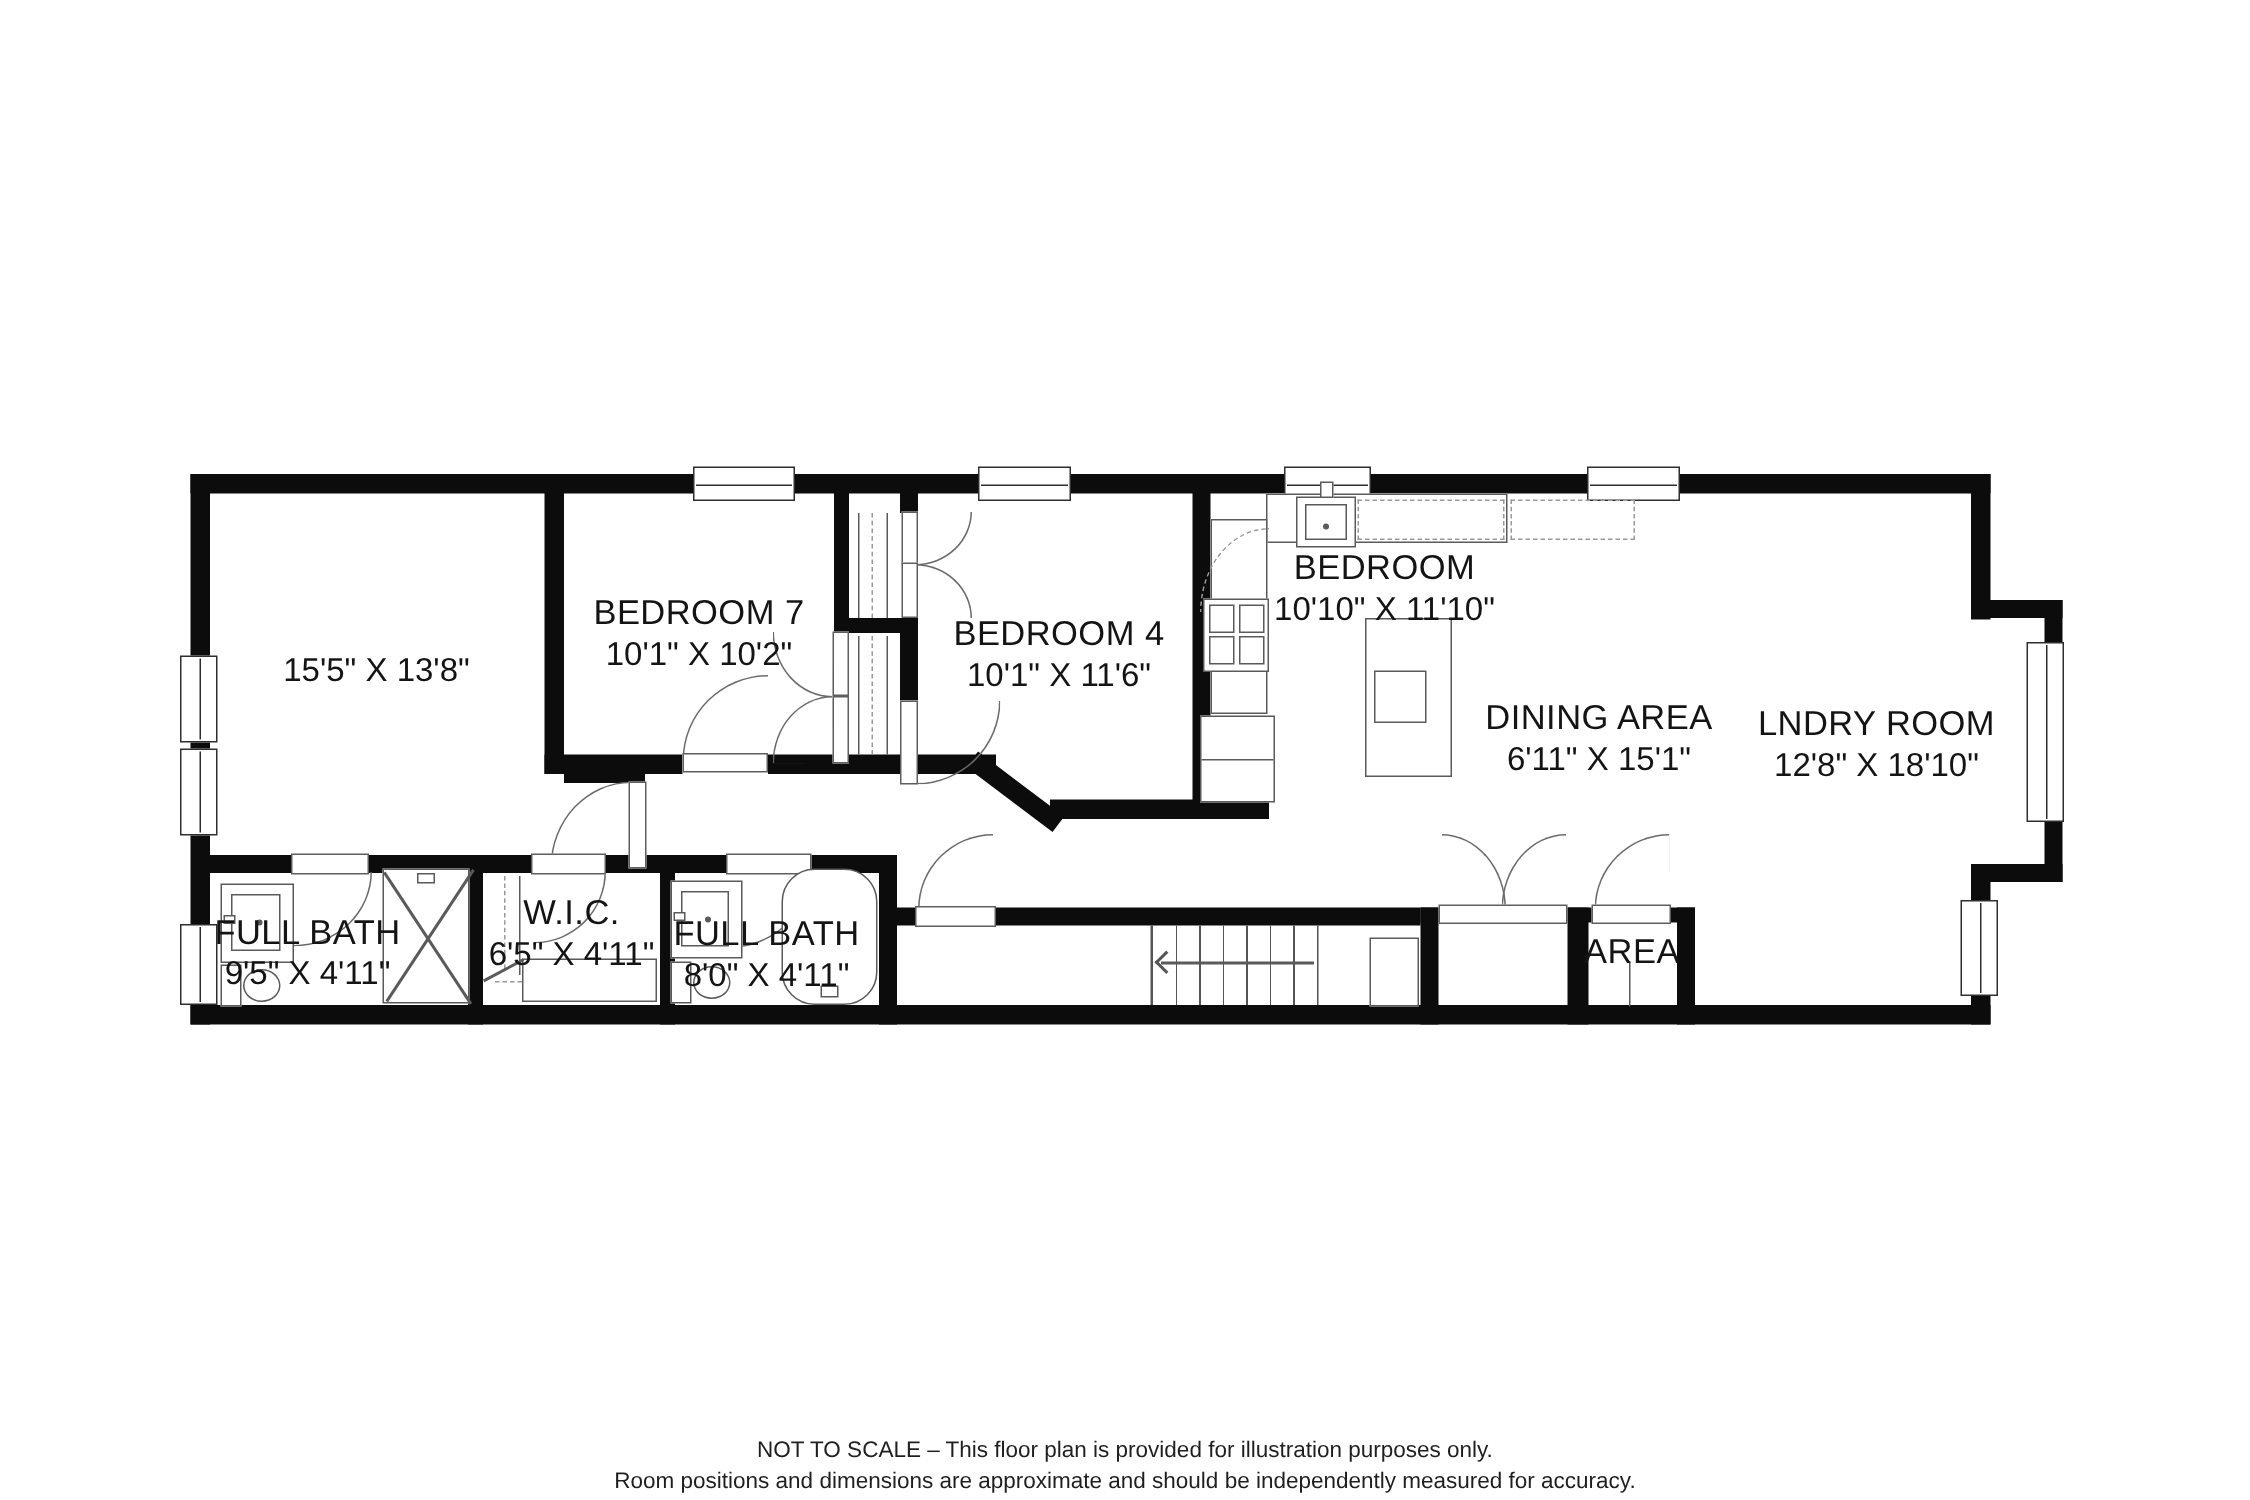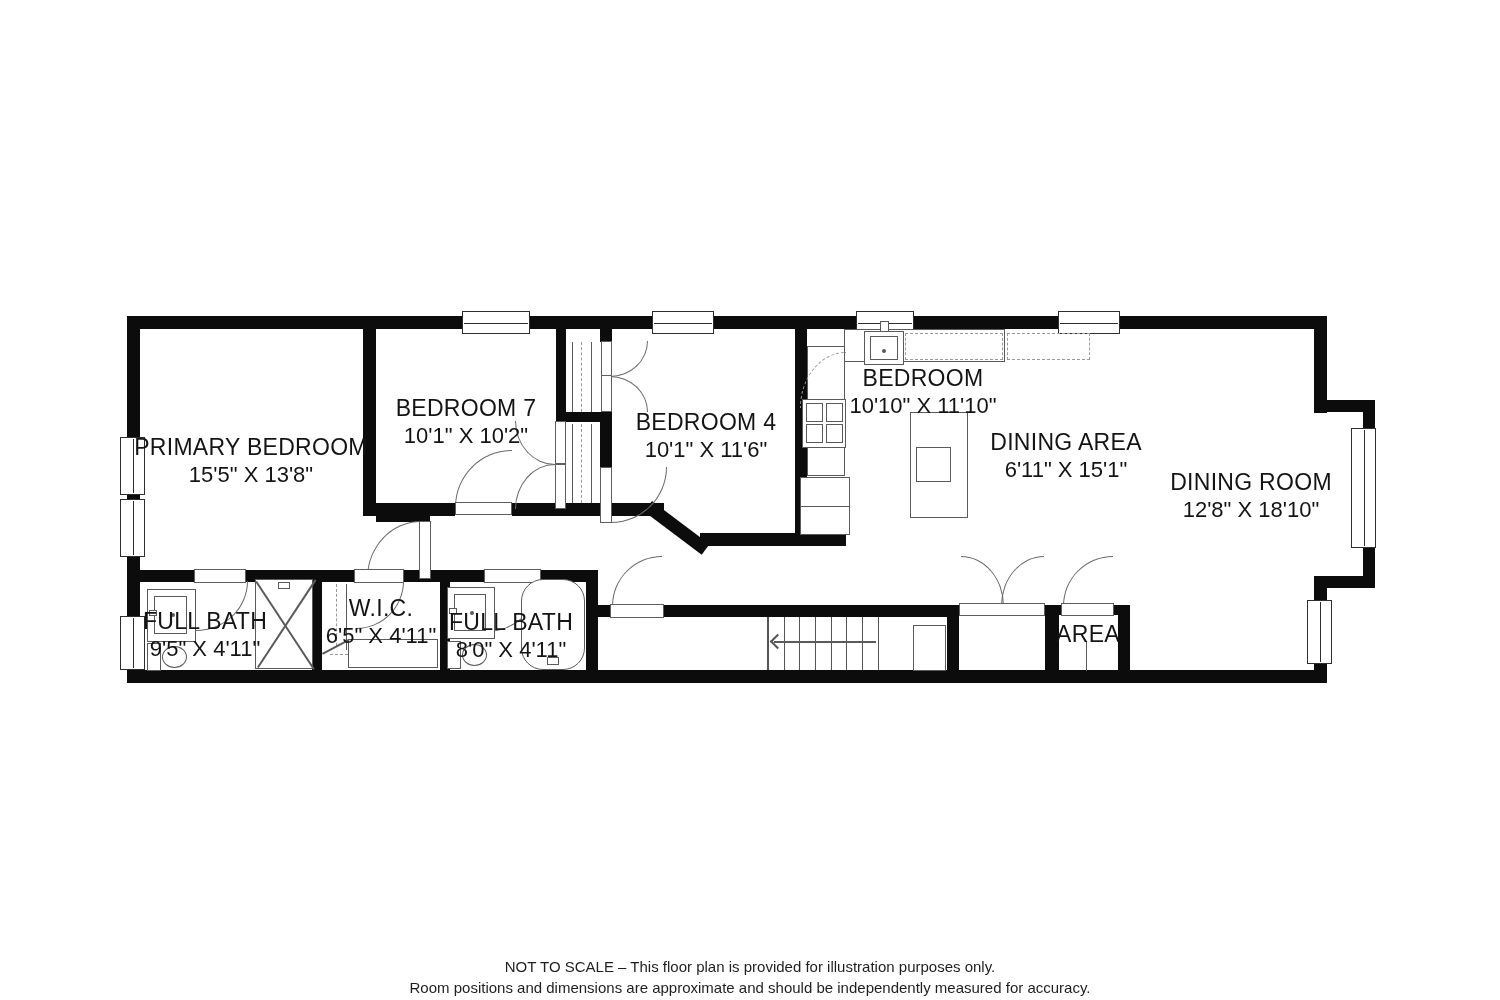--- a/index.html
+++ b/index.html
@@ -195,41 +195,40 @@
   <div>
     <div class="stairs" style="left:767px;top:617px;width:110px;height:53px"></div>
     <div class="ln" style="left:774px;top:641px;width:102px;height:2px"></div>
     <div class="chev" style="left:772px;top:636px;width:9px;height:9px"></div>
     <div class="fx" style="left:913px;top:625px;width:33px;height:46px"></div>
     <div class="ln" style="left:1086px;top:641px;width:1px;height:30px"></div>
   </div>
 
   <div>
     <div class="room-label" style="left:128px;top:433px;width:246px">
-      <span class="rn">PRIMARY BEDROOM</span>
       <span class="rd">15'5" X 13'8"</span>
     </div>
     <div class="room-label" style="left:376px;top:394px;width:180px">
       <span class="rn">BEDROOM 7</span>
       <span class="rd">10'1" X 10'2"</span>
     </div>
     <div class="room-label" style="left:616px;top:408px;width:180px">
       <span class="rn">BEDROOM 4</span>
       <span class="rd">10'1" X 11'6"</span>
     </div>
     <div class="room-label" style="left:823px;top:364px;width:200px">
       <span class="rn">BEDROOM</span>
       <span class="rd">10'10" X 11'10"</span>
     </div>
-    <div class="room-label" style="left:966px;top:428px;width:200px">
+    <div class="room-label" style="left:966px;top:464px;width:200px">
       <span class="rn">DINING AREA</span>
       <span class="rd">6'11" X 15'1"</span>
     </div>
     <div class="room-label" style="left:1151px;top:468px;width:200px">
-      <span class="rn">DINING ROOM</span>
+      <span class="rn">LNDRY ROOM</span>
       <span class="rd">12'8" X 18'10"</span>
     </div>
     <div class="room-label" style="left:120px;top:607px;width:170px">
       <span class="rn">FULL BATH</span>
       <span class="rd">9'5" X 4'11"</span>
     </div>
     <div class="room-label" style="left:296px;top:594px;width:170px">
       <span class="rn">W.I.C.</span>
       <span class="rd">6'5" X 4'11"</span>
     </div>

